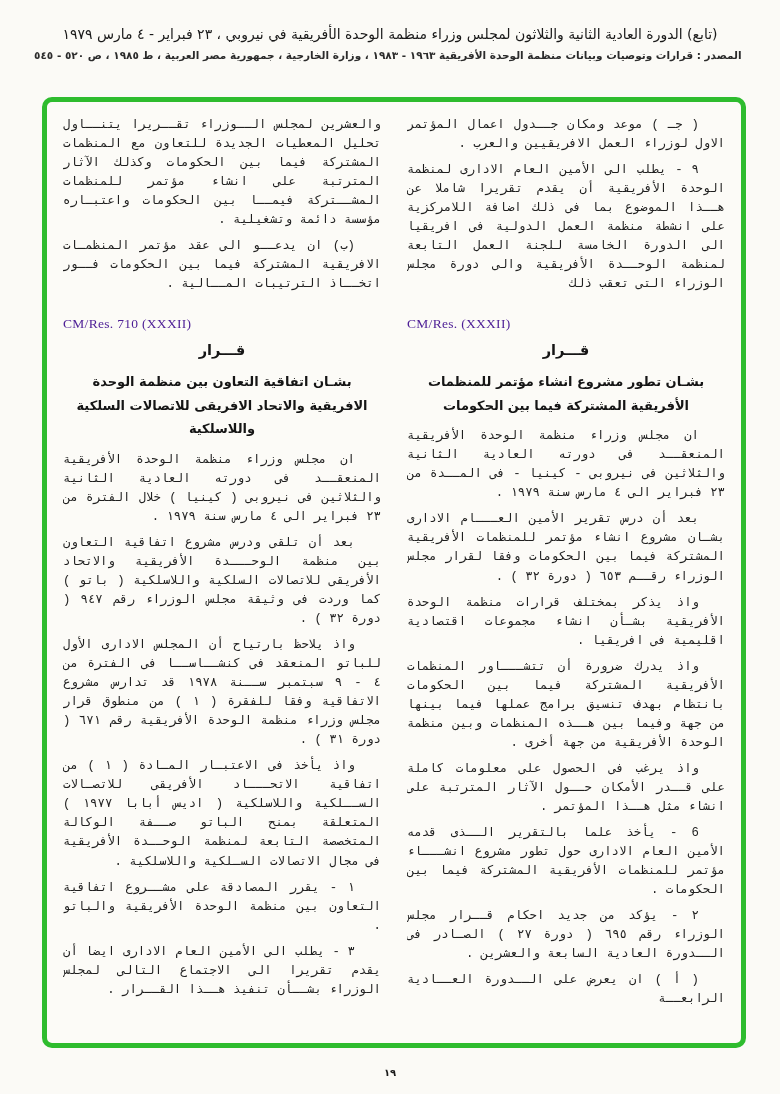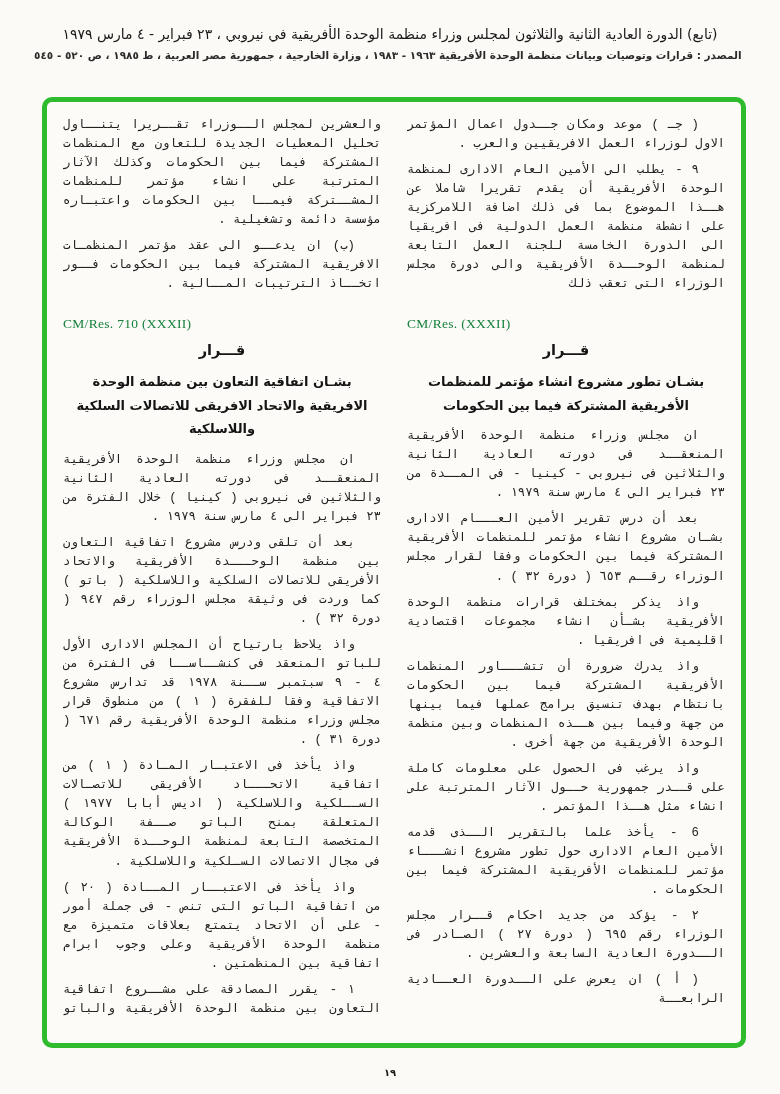--- a/index.html
+++ b/index.html
@@ -62,21 +62,21 @@
     text-indent: 26px;
     margin-bottom: 7px;
     font-family: Liberation Mono, monospace;
   }
   p.body.flush { text-indent: 0; }
   p.res {
     direction: ltr;
     text-align: left;
     font-family: "Liberation Serif", serif;
     font-size: 13.5px;
-    color: #15803d;
+    color: #4c1d95;
     margin: 22px 0 10px 0;
     letter-spacing: 0.3px;
   }
   p.heading {
     text-align: center;
     font-weight: bold;
     font-size: 14.5px;
     color: #151515;
     margin: 8px 0 12px 0;
   }
@@ -113,36 +113,35 @@
       <div class="column">
           <p class="body">( جـ ) موعد ومكان جــدول اعمال المؤتمر الاول لوزراء العمل الافريقيين والعرب .</p>
           <p class="body">٩ - يطلب الى الأمين العام الادارى لمنظمة الوحدة الأفريقية أن يقدم تقريرا شاملا عن هــذا الموضوع بما فى ذلك اضافة اللامركزية على انشطة منظمة العمل الدولية فى افريقيا الى الدورة الخامسة للجنة العمل التابعة لمنظمة الوحــدة الأفريقية والى دورة مجلس الوزراء التى تعقب ذلك</p>
           <p class="res">CM/Res.  (XXXII)</p>
           <p class="heading">قـــرار</p>
           <p class="subheading">بشـان تطور مشروع انشاء مؤتمر للمنظمات الأفريقية المشتركة فيما بين الحكومات</p>
           <p class="body">ان مجلس وزراء منظمة الوحدة الأفريقية المنعقــد فى دورته العادية الثانية والثلاثين فى نيروبى - كينيا - فى المــدة من ٢٣ فبراير الى ٤ مارس سنة ١٩٧٩ .</p>
           <p class="body">بعد أن درس تقرير الأمين العـــام الادارى بشـان مشروع انشاء مؤتمر للمنظمات الأفريقية المشتركة فيما بين الحكومات وفقا لقرار مجلس الوزراء رقــم ٦٥٣ ( دورة ٣٢ ) .</p>
           <p class="body">واذ يذكر بمختلف قرارات منظمة الوحدة الأفريقية بشـأن انشاء مجموعات اقتصادية اقليمية فى افريقيا .</p>
           <p class="body">واذ يدرك ضرورة أن تتشـــاور المنظمات الأفريقية المشتركة فيما بين الحكومات بانتظام بهدف تنسيق برامج عملها فيما بينها من جهة وفيما بين هــذه المنظمات وبين منظمة الوحدة الأفريقية من جهة أخرى .</p>
-          <p class="body">واذ يرغب فى الحصول على معلومات كاملة على قــدر جمهورية حــول الآثار المترتبة على انشاء مثل هــذا المؤتمر .</p>
+          <p class="body">واذ يرغب فى الحصول على معلومات كاملة على قــدر الأمكان حــول الآثار المترتبة على انشاء مثل هــذا المؤتمر .</p>
           <p class="body">6 - يأخذ علما بالتقرير الــذى قدمه الأمين العام الادارى حول تطور مشروع انشـــاء مؤتمر للمنظمات الأفريقية المشتركة فيما بين الحكومات .</p>
           <p class="body">٢ - يؤكد من جديد احكام قــرار مجلس الوزراء رقم ٦٩٥ ( دورة ٢٧ ) الصـادر فى الــدورة العادية السابعة والعشرين .</p>
           <p class="body">( أ ) ان يعرض على الــدورة العــادية الرابعــة</p>
         </div>
       <div class="column">
           <p class="body flush">والعشرين لمجلس الــوزراء تقــريرا يتنــاول تحليل المعطيات الجديدة للتعاون مع المنظمات المشتركة فيما بين الحكومات وكذلك الآثار المترتبة على انشاء مؤتمر للمنظمات المشــتركة فيمــا بين الحكومات واعتبـاره مؤسسة دائمة وتشغيلية .</p>
           <p class="body">(ب) ان يدعــو الى عقد مؤتمر المنظمـات الافريقية المشتركة فيما بين الحكومات فــور اتخــاذ الترتيبات المــالية .</p>
           <p class="res">CM/Res. 710  (XXXII)</p>
           <p class="heading">قـــرار</p>
           <p class="subheading">بشـان اتفاقية التعاون بين منظمة الوحدة الافريقية والاتحاد الافريقى للاتصالات السلكية واللاسلكية</p>
           <p class="body">ان مجلس وزراء منظمة الوحدة الأفريقية المنعقــد فى دورته العادية الثانية والثلاثين فى نيروبى ( كينيا ) خلال الفترة من ٢٣ فبراير الى ٤ مارس سنة ١٩٧٩ .</p>
           <p class="body">بعد أن تلقى ودرس مشروع اتفاقية التعاون بين منظمة الوحـــدة الأفريقية والاتحاد الأفريقى للاتصالات السلكية واللاسلكية ( باتو ) كما وردت فى وثيقة مجلس الوزراء رقم ٩٤٧ ( دورة ٣٢ ) .</p>
           <p class="body">واذ يلاحظ بارتياح أن المجلس الادارى الأول للباتو المنعقد فى كنشــاســا فى الفترة من ٤ - ٩ سبتمبر ســنة ١٩٧٨ قد تدارس مشروع الاتفاقية وفقا للفقرة ( ١ ) من منطوق قرار مجلس وزراء منظمة الوحدة الأفريقية رقم ٦٧١ ( دورة ٣١ ) .</p>
           <p class="body">واذ يأخذ فى الاعتبـار المـادة ( ١ ) من اتفاقية الاتحـــاد الأفريقى للاتصـالات الســلكية واللاسلكية ( اديس أبابا ١٩٧٧ ) المتعلقة بمنح الباتو صــفة الوكالة المتخصصة التابعة لمنظمة الوحــدة الأفريقية فى مجال الاتصالات السـلكية واللاسلكية .</p>
-          <p class="body">واذ يأخذ فى الاعتبــار المــادة ( ٢٠ ) من اتفاقية الباتو التى تنص - فى جملة أمور - على أن الاتحاد يتمتع بعلاقات متميزة مع منظمة الوحدة الأفريقية وعلى وجوب ابرام اتفاقية بين المنظمتين .</p>
           <p class="body">١ - يقرر المصادقة على مشــروع اتفاقية التعاون بين منظمة الوحدة الأفريقية والباتو .</p>
           <p class="body">٣ - يطلب الى الأمين العام الادارى ايضا أن يقدم تقريرا الى الاجتماع التالى لمجلس الوزراء بشــأن تنفيذ هــذا القــرار .</p>
         </div>
     </div>
   </div>
 
   <div class="page-number">١٩</div>
 
 </div>
 

